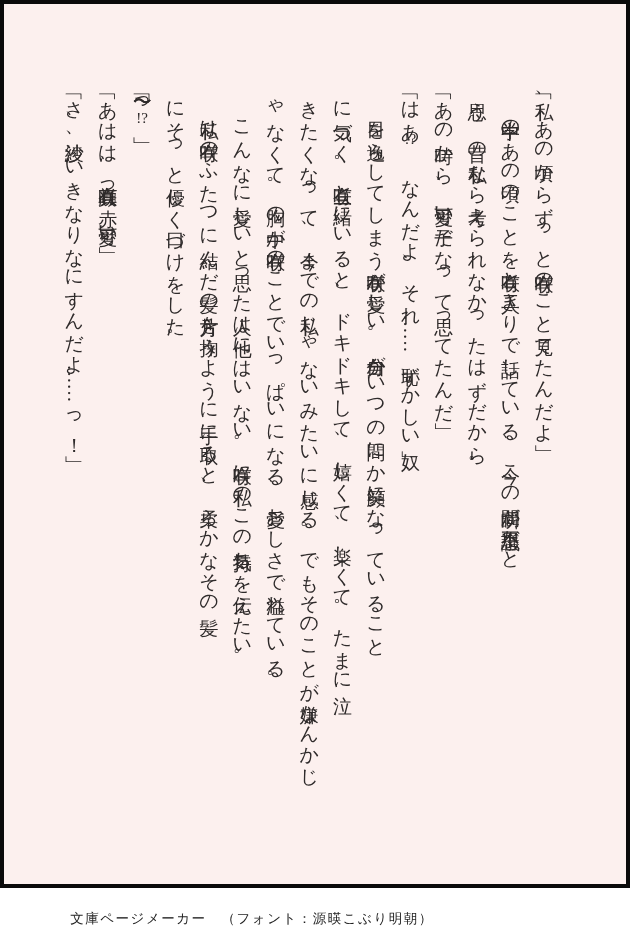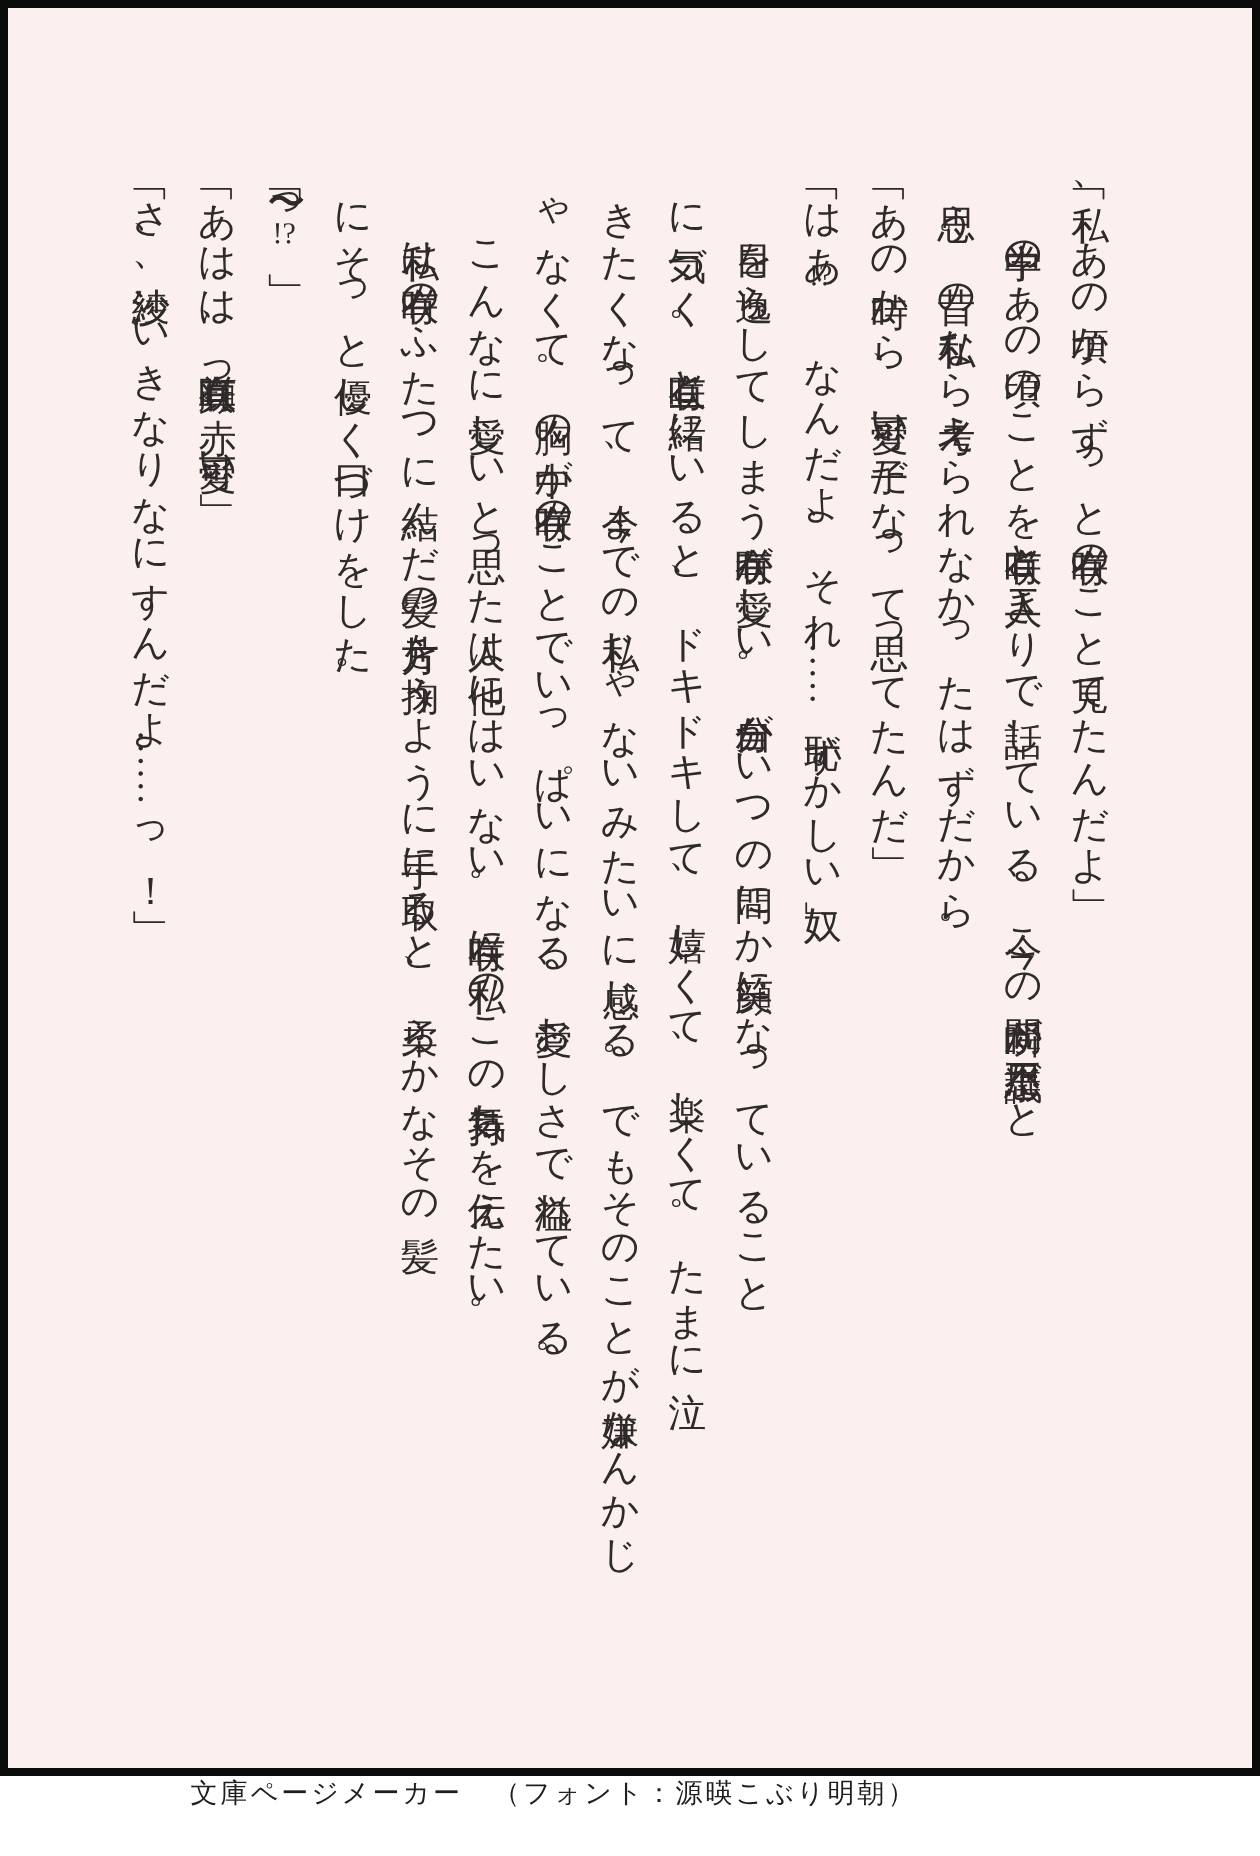--- a/index.html
+++ b/index.html
@@ -43,23 +43,22 @@
     font-size: 15px;
   }
   .footer {
     position: absolute;
     left: 0;
     top: 888px;
     width: 504px;
     height: 40px;
     background: #ffffff;
     display: flex;
-    align-items: flex-start;
+    align-items: flex-end;
     justify-content: center;
-    padding-left: 25px;
   }
   .footer span {
     font-size: 13.5px;
     letter-spacing: 1.5px;
     color: #1f1f1f;
   }
 </style>
 </head>
 <body>
 

